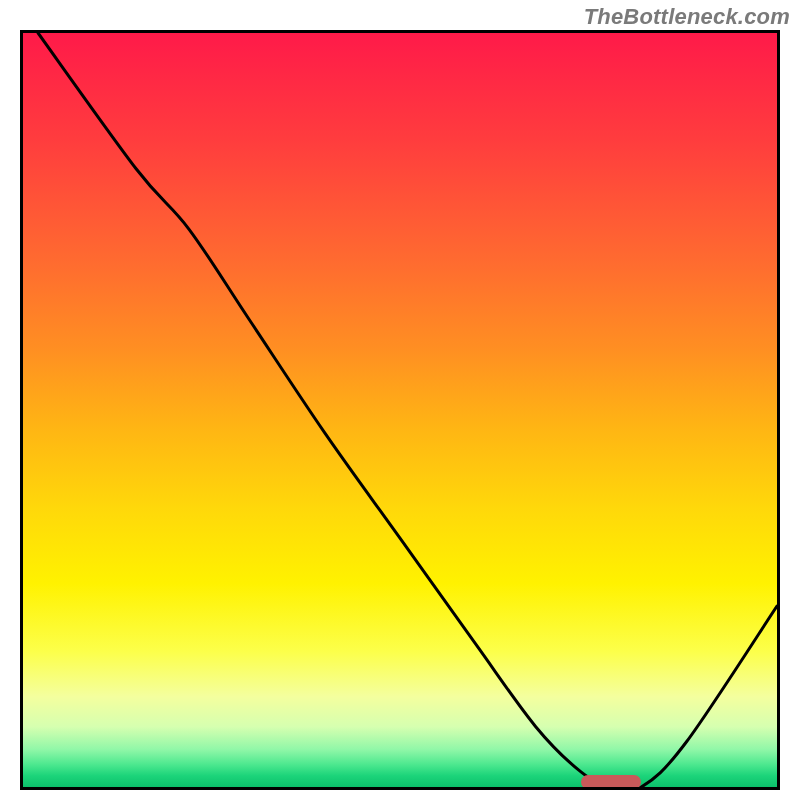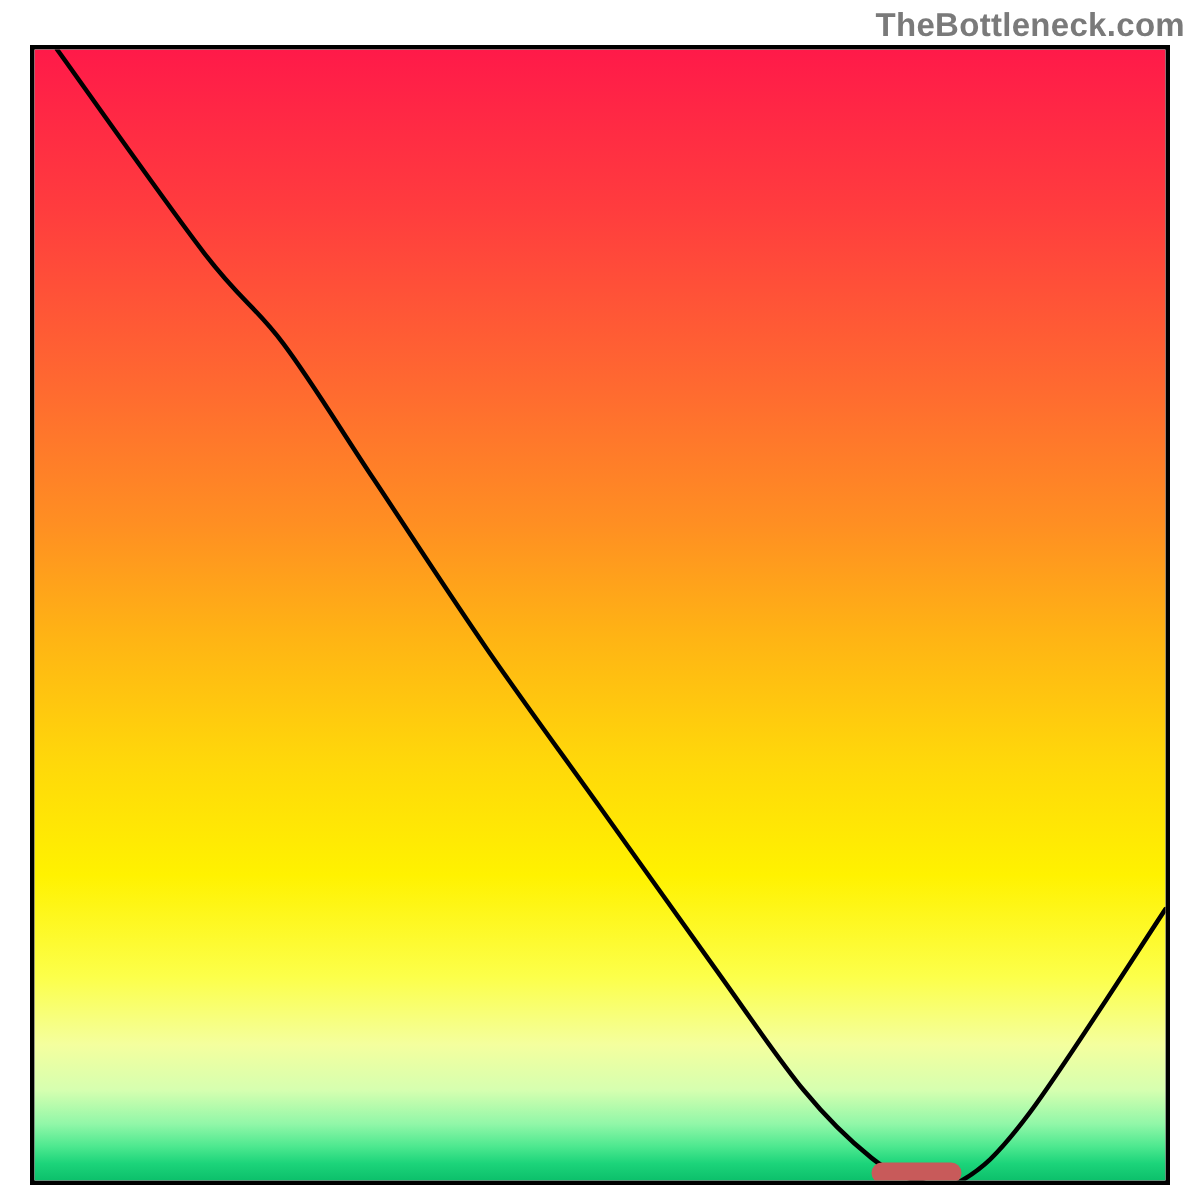--- a/index.html
+++ b/index.html
@@ -7,20 +7,21 @@
     padding: 0;
     width: 800px;
     height: 800px;
     background: #ffffff;
     font-family: Arial, Helvetica, sans-serif;
   }
   .canvas {
     position: relative;
     width: 800px;
     height: 704px;
+    font-style: italic;
   }
   .watermark {
     position: absolute;
     top: 4px;
     right: 10px;
     font-size: 22px;
     font-weight: 600;
     color: #7a7a7a;
     letter-spacing: 0.2px;
   }

